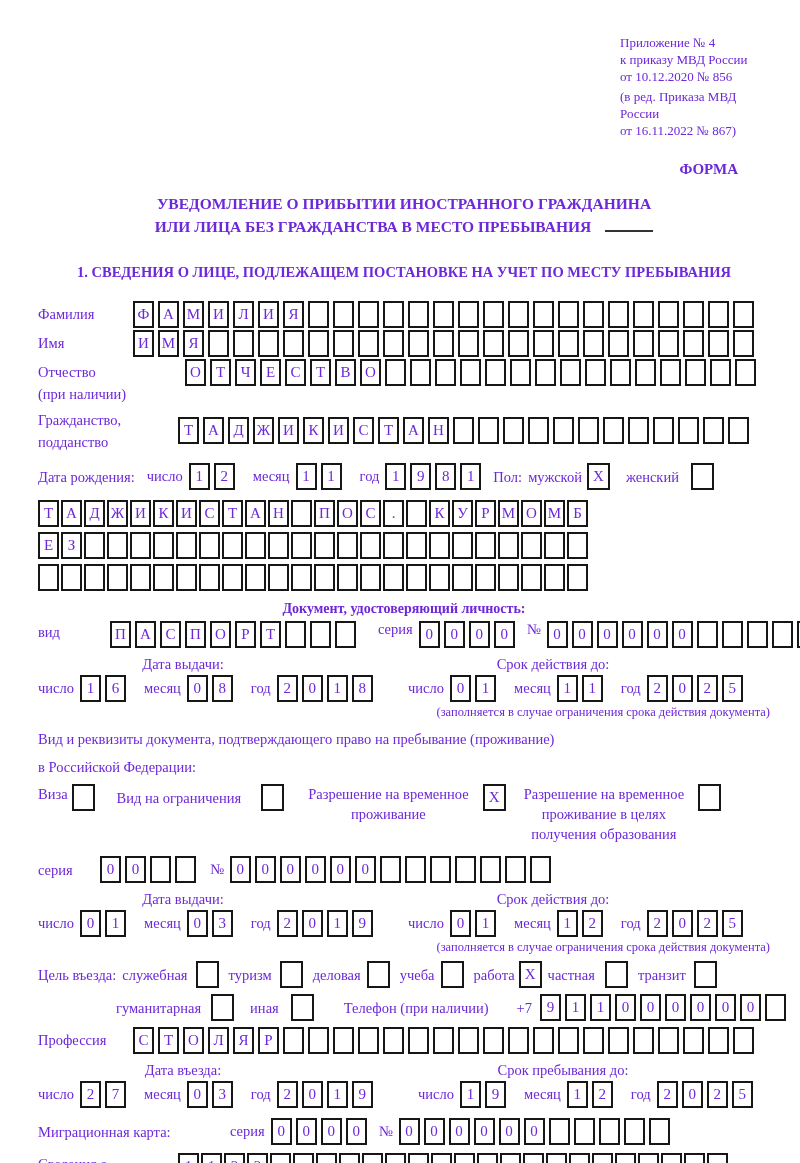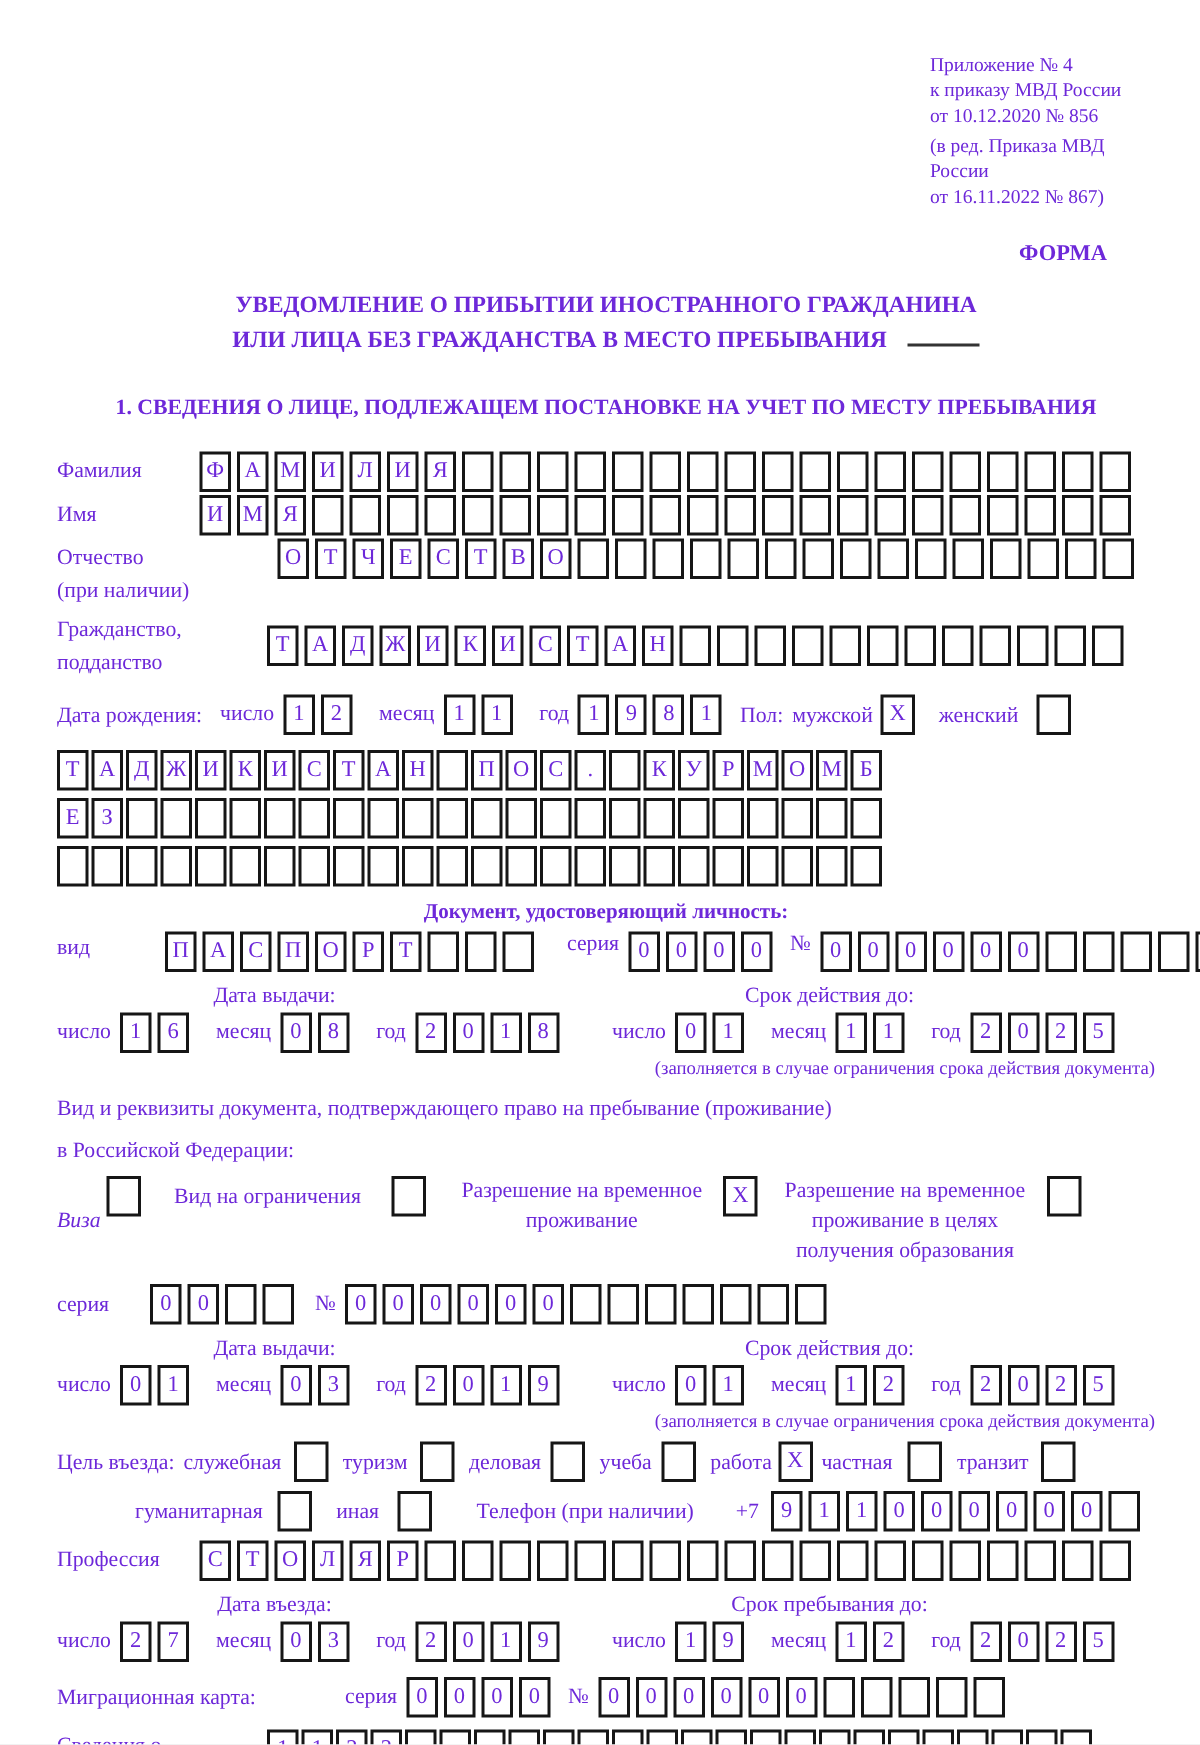--- a/index.html
+++ b/index.html
@@ -381,21 +381,21 @@
           </span>
       </div>
     </div>
   </div>
   <div class="note">(заполняется в случае ограничения срока действия документа)</div>
 
   <div class="lbl" style="margin-top:8px;font-size:14.5px;">Вид и реквизиты документа, подтверждающего право на пребывание (проживание)</div>
   <div class="lbl" style="margin-top:6px;font-size:14.5px;">в Российской Федерации:</div>
 
   <div class="frow" style="margin-top:6px;align-items:flex-start;">
-    <span class="opt-block" style="margin-top:20px;font-style:italic;">Виза</span>
+    <span class="opt-block" style="margin-top:0;">Виза</span>
     <span class="chk" style="margin-left:4px;"></span>
     <span class="opt-block" style="margin-left:22px;margin-top:4px;">Вид на ограничения</span>
     <span class="chk" style="margin-left:20px;"></span>
     <span class="opt-block" style="margin-left:24px;">
       <div>Разрешение на временное</div>
       <div>проживание</div>
     </span>
     <span class="chk" style="margin-left:14px;">X</span>
     <span class="opt-block" style="margin-left:18px;">
       <div>Разрешение на временное</div>
@@ -491,21 +491,21 @@
     <span class="chk"></span>
     <span class="lbl" style="margin-left:10px;margin-right:4px;">работа</span>
     <span class="chk">X</span>
     <span class="lbl" style="margin-left:6px;margin-right:10px;">частная</span>
     <span class="chk"></span>
     <span class="lbl" style="margin-left:10px;margin-right:8px;">транзит</span>
     <span class="chk"></span>
   </div>
 
   <div class="frow inline" style="margin-top:6px;align-items:center;">
-    <span class="lbl" style="margin-left:52px;margin-right:10px;font-family:Liberation Serif, serif;">гуманитарная</span>
+    <span class="lbl" style="margin-left:78px;margin-right:10px;font-family:Liberation Serif, serif;">гуманитарная</span>
     <span class="chk"></span>
     <span class="lbl" style="margin-left:16px;margin-right:12px;">иная</span>
     <span class="chk"></span>
     <span class="lbl" style="margin-left:30px;">Телефон (при наличии)</span>
     <span class="lbl" style="margin-left:28px;margin-right:8px;">+7</span>
     <span class="cellrow">
         <span class="cell">9</span>
         <span class="cell">1</span>
         <span class="cell">1</span>
         <span class="cell">0</span>
@@ -542,21 +542,21 @@
         <span class="cell"></span>
         <span class="cell"></span>
         <span class="cell"></span>
         <span class="cell"></span>
         <span class="cell"></span>
         <span class="cell"></span>
         <span class="cell"></span>
       </span>
   </div>
 
-  <div class="frow" style="margin-top:8px;">
+  <div class="frow" style="margin-top:8px;gap:10px;">
     <div style="width:370px;">
       <div class="grp-title" style="width:290px;">Дата въезда:</div>
       <div class="grp" style="margin-top:2px;">
         <span class="dlabel first">число</span>
         <span class="cellrow">
             <span class="cell">2</span>
             <span class="cell">7</span>
           </span>
         <span class="dlabel">месяц</span>
         <span class="cellrow">

